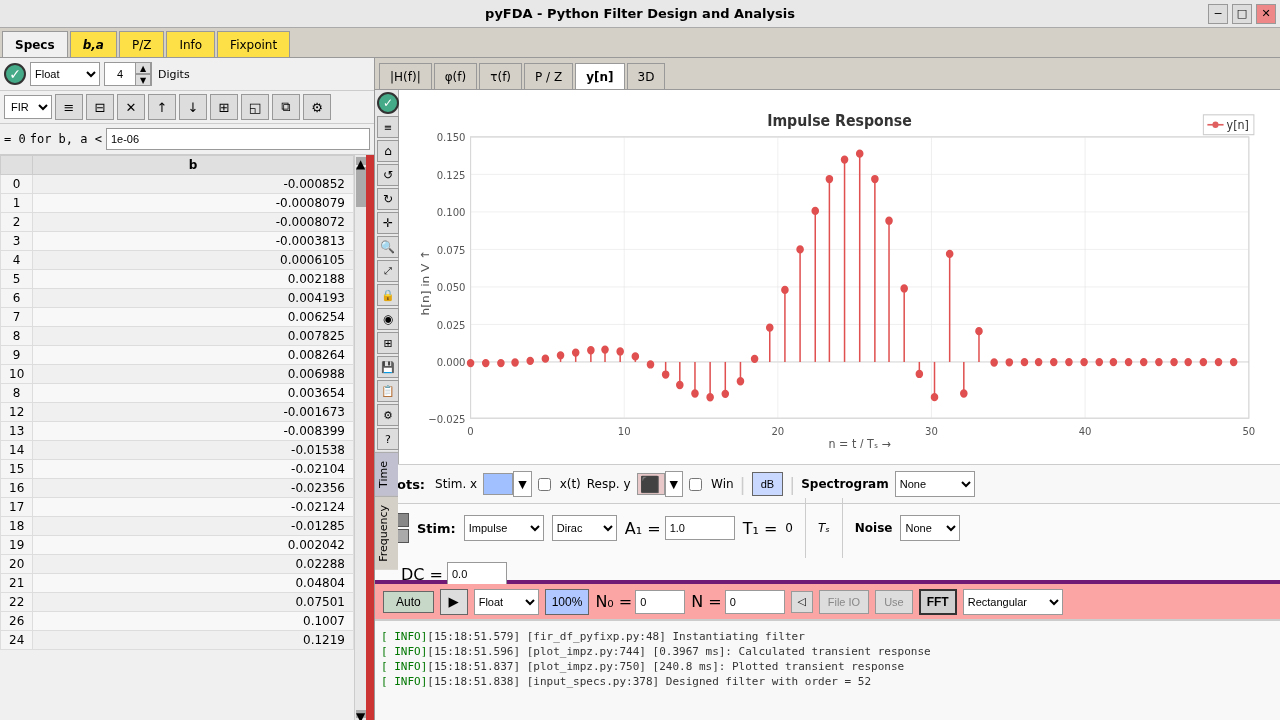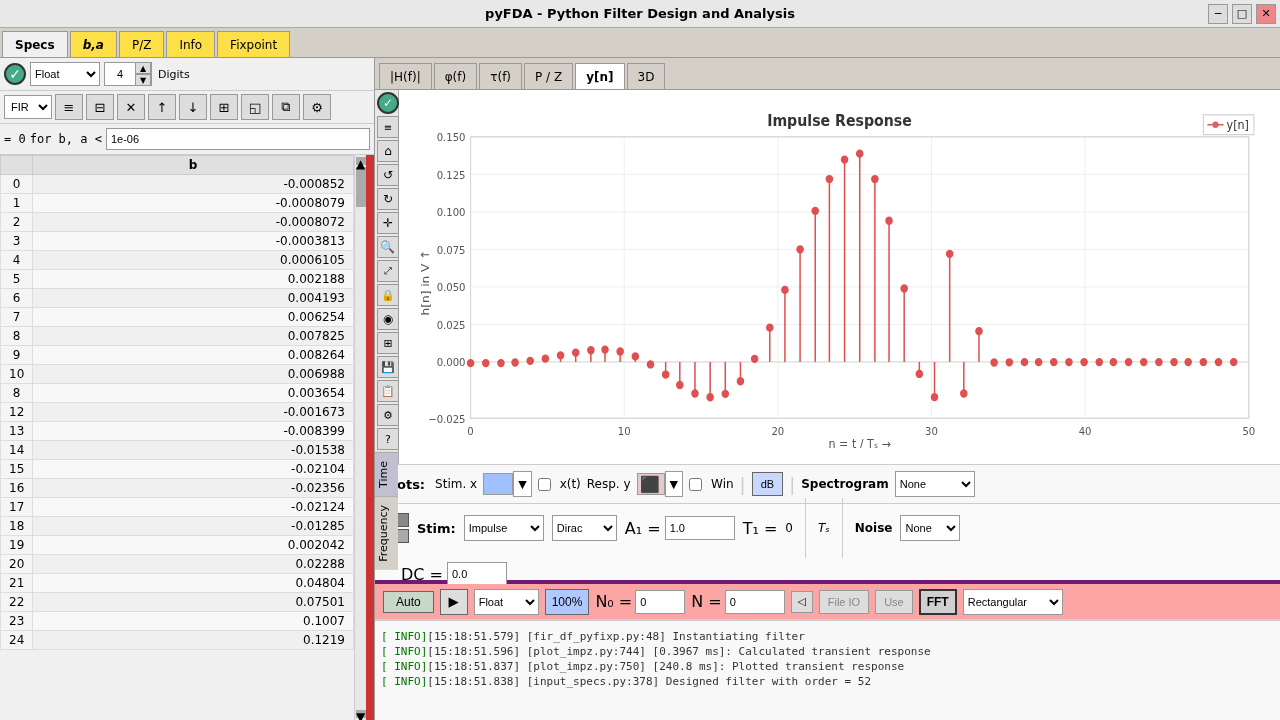--- a/index.html
+++ b/index.html
@@ -264,21 +264,21 @@
                 </tr>
                 <tr>
                   <td>21</td>
                   <td>0.04804</td>
                 </tr>
                 <tr>
                   <td>22</td>
                   <td>0.07501</td>
                 </tr>
                 <tr>
-                  <td>23</td>
+                  <td>26</td>
                   <td>0.1007</td>
                 </tr>
                 <tr>
                   <td>24</td>
                   <td>0.1219</td>
                 </tr>
               </tbody>
           </table>
         </div>
         <div style="width:12px; background:#e8e8e8; border-left:1px solid #ccc; position:relative;">

